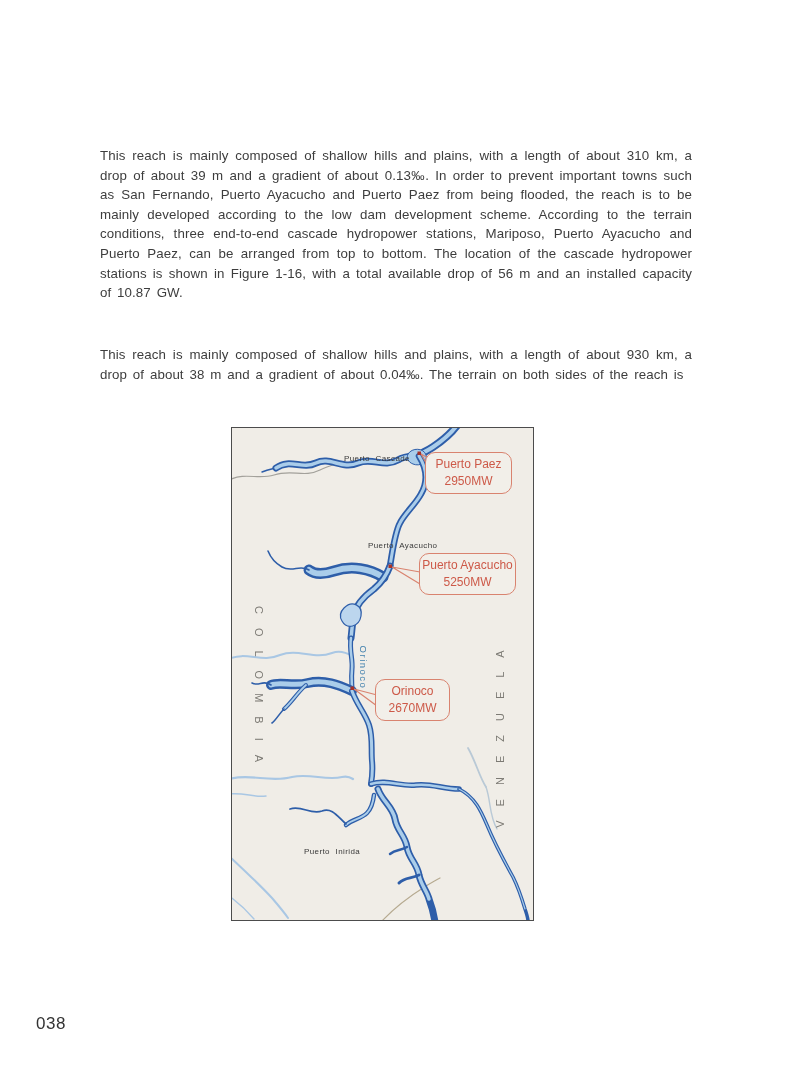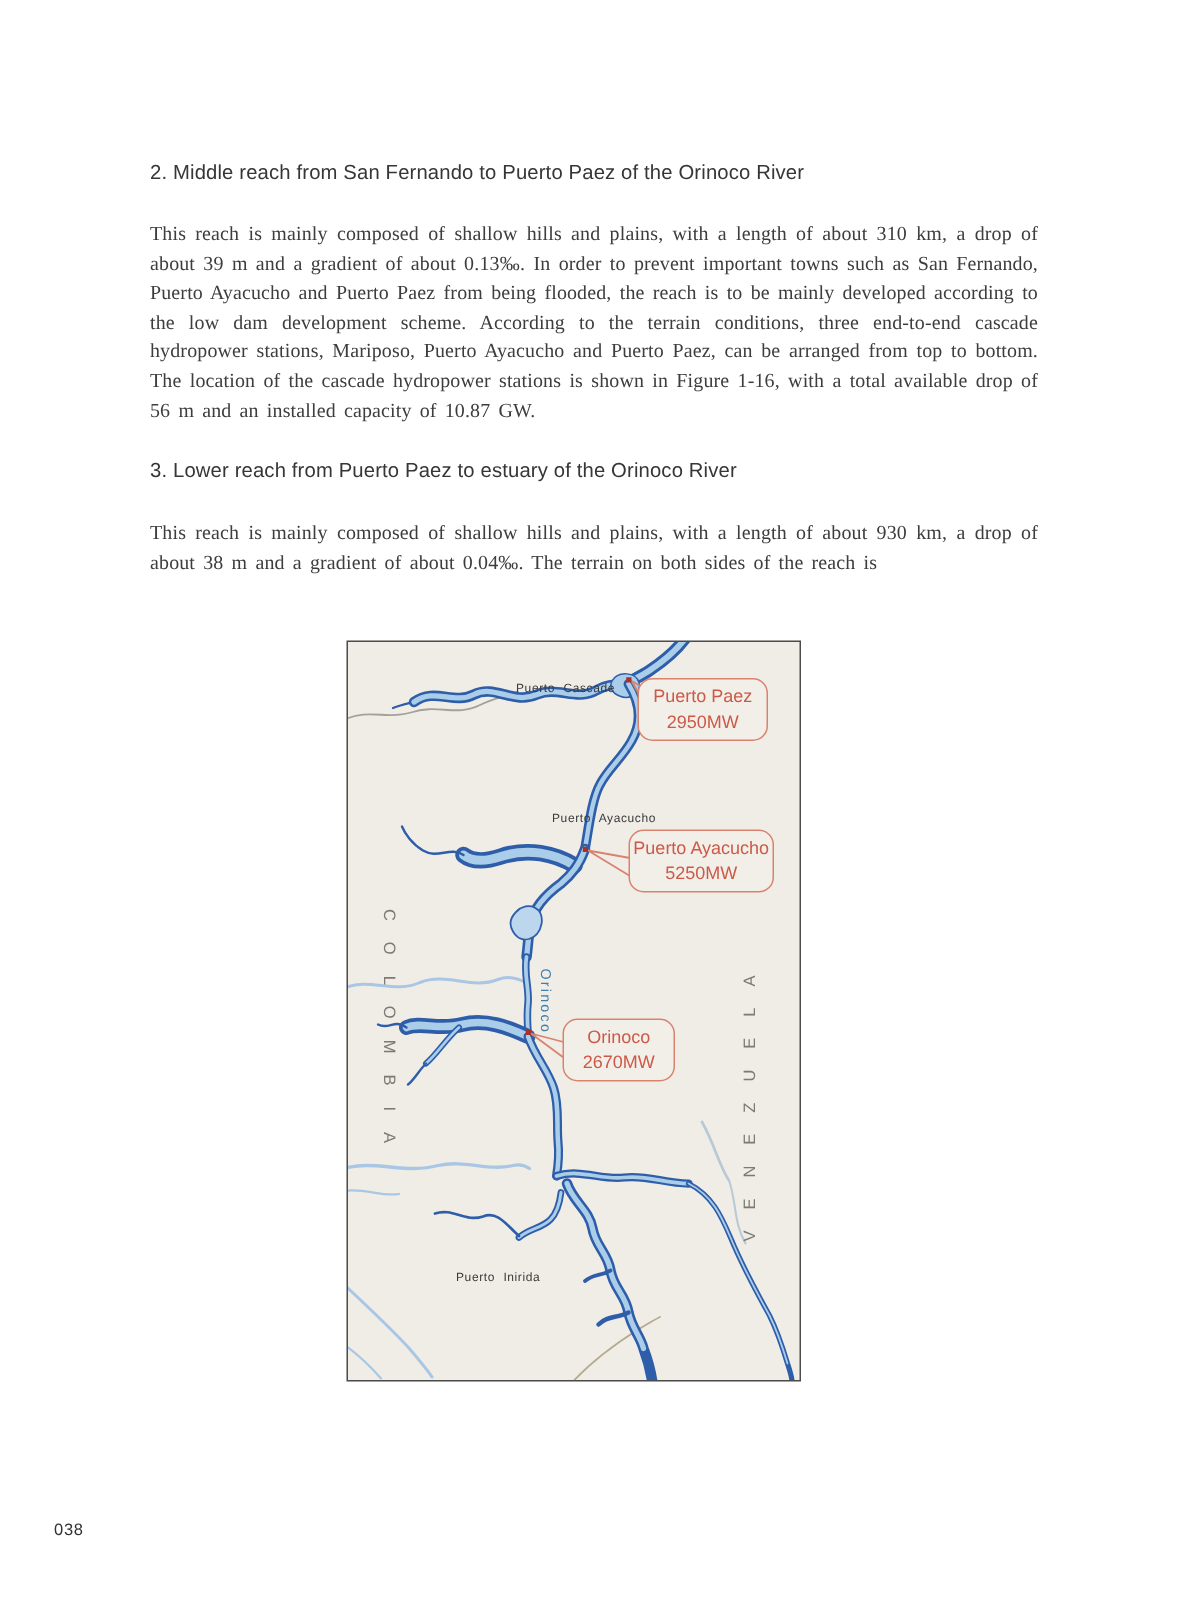--- a/index.html
+++ b/index.html
@@ -6,21 +6,21 @@
   .page{
     position:relative;width:793px;height:1077px;background:#ffffff;
     font-family:"Liberation Sans",sans-serif;color:#3d3d3d;overflow:hidden;
   }
   .heading{
     position:absolute;left:100px;width:592px;font-size:13.5px;color:#363636;
     letter-spacing:.1px;
   }
   .para{
     position:absolute;left:100px;width:592px;font-size:13.3px;line-height:19.6px;
-    text-align:justify;word-spacing:2px;letter-spacing:.1px;color:#3d3d3d;font-family:Liberation Serif, serif;
+    text-align:justify;word-spacing:2px;letter-spacing:.1px;color:#3d3d3d;
   }
   .h-sec2{top:107px;}
   .p-sec2{top:146px;}
   .h-sec3{top:306px;}
   .p-sec3{top:345px;}
 
   
   .map{
     position:absolute;left:231px;top:427px;width:301px;height:492px;
     background:#f0ede7;border:1px solid #4c4c4c;overflow:hidden;
@@ -51,33 +51,31 @@
     position:absolute;left:96px;top:234px;width:70px;text-align:center;
     transform:rotate(90deg);font-size:9.5px;color:#4080ad;letter-spacing:1.5px;
     text-shadow:0 0 2px #f0ede7,0 0 2px #f0ede7;
   }
   .caption{
     position:absolute;left:100px;top:932px;width:592px;text-align:center;
     font-size:12.5px;font-weight:bold;color:#1878bc;white-space:nowrap;
   }
   .caption .cap-label{margin-right:14px;}
   .pagenum{
-    position:absolute;left:36px;top:1014px;font-size:11px;color:#333333;
+    position:absolute;left:36px;top:1014px;font-size:17px;color:#333333;
     letter-spacing:.5px;
   }
 </style>
 </head>
 <body>
 
 <div class="page">
 
-  <div class="heading h-sec2">2. Middle reach from San Fernando to Puerto Paez of the Orinoco River</div>
   <div class="para p-sec2">This reach is mainly composed of shallow hills and plains, with a length of about 310 km, a drop of about 39 m and a gradient of about 0.13‰. In order to prevent important towns such as San Fernando, Puerto Ayacucho and Puerto Paez from being flooded, the reach is to be mainly developed according to the low dam development scheme. According to the terrain conditions, three end-to-end cascade hydropower stations, Mariposo, Puerto Ayacucho and Puerto Paez, can be arranged from top to bottom. The location of the cascade hydropower stations is shown in Figure 1-16, with a total available drop of 56 m and an installed capacity of 10.87 GW.</div>
 
-  <div class="heading h-sec3">3. Lower reach from Puerto Paez to estuary of the Orinoco River</div>
   <div class="para p-sec3">This reach is mainly composed of shallow hills and plains, with a length of about 930 km, a drop of about 38 m and a gradient of about 0.04‰. The terrain on both sides of the reach is</div>
 
   <div class="map">
     <svg width="301" height="492" viewBox="0 0 301 492">
       <g fill="none" stroke-linecap="round" stroke-linejoin="round">
 
         <path d="M-3,52 C14,44 26,52 42,47 C60,41 72,50 88,42 C98,37 106,36 113,33" stroke="#a3a19b" stroke-width="1.2"></path>
         <path d="M150,493 C164,478 178,468 194,458 C199,455 204,452 208,450" stroke="#b6aa90" stroke-width="1.2"></path>
 
         <path d="M-3,231 C14,223 30,235 48,227 C66,220 82,232 100,225 C108,222 114,225 119,227" stroke="#a9c7e4" stroke-width="2"></path>

